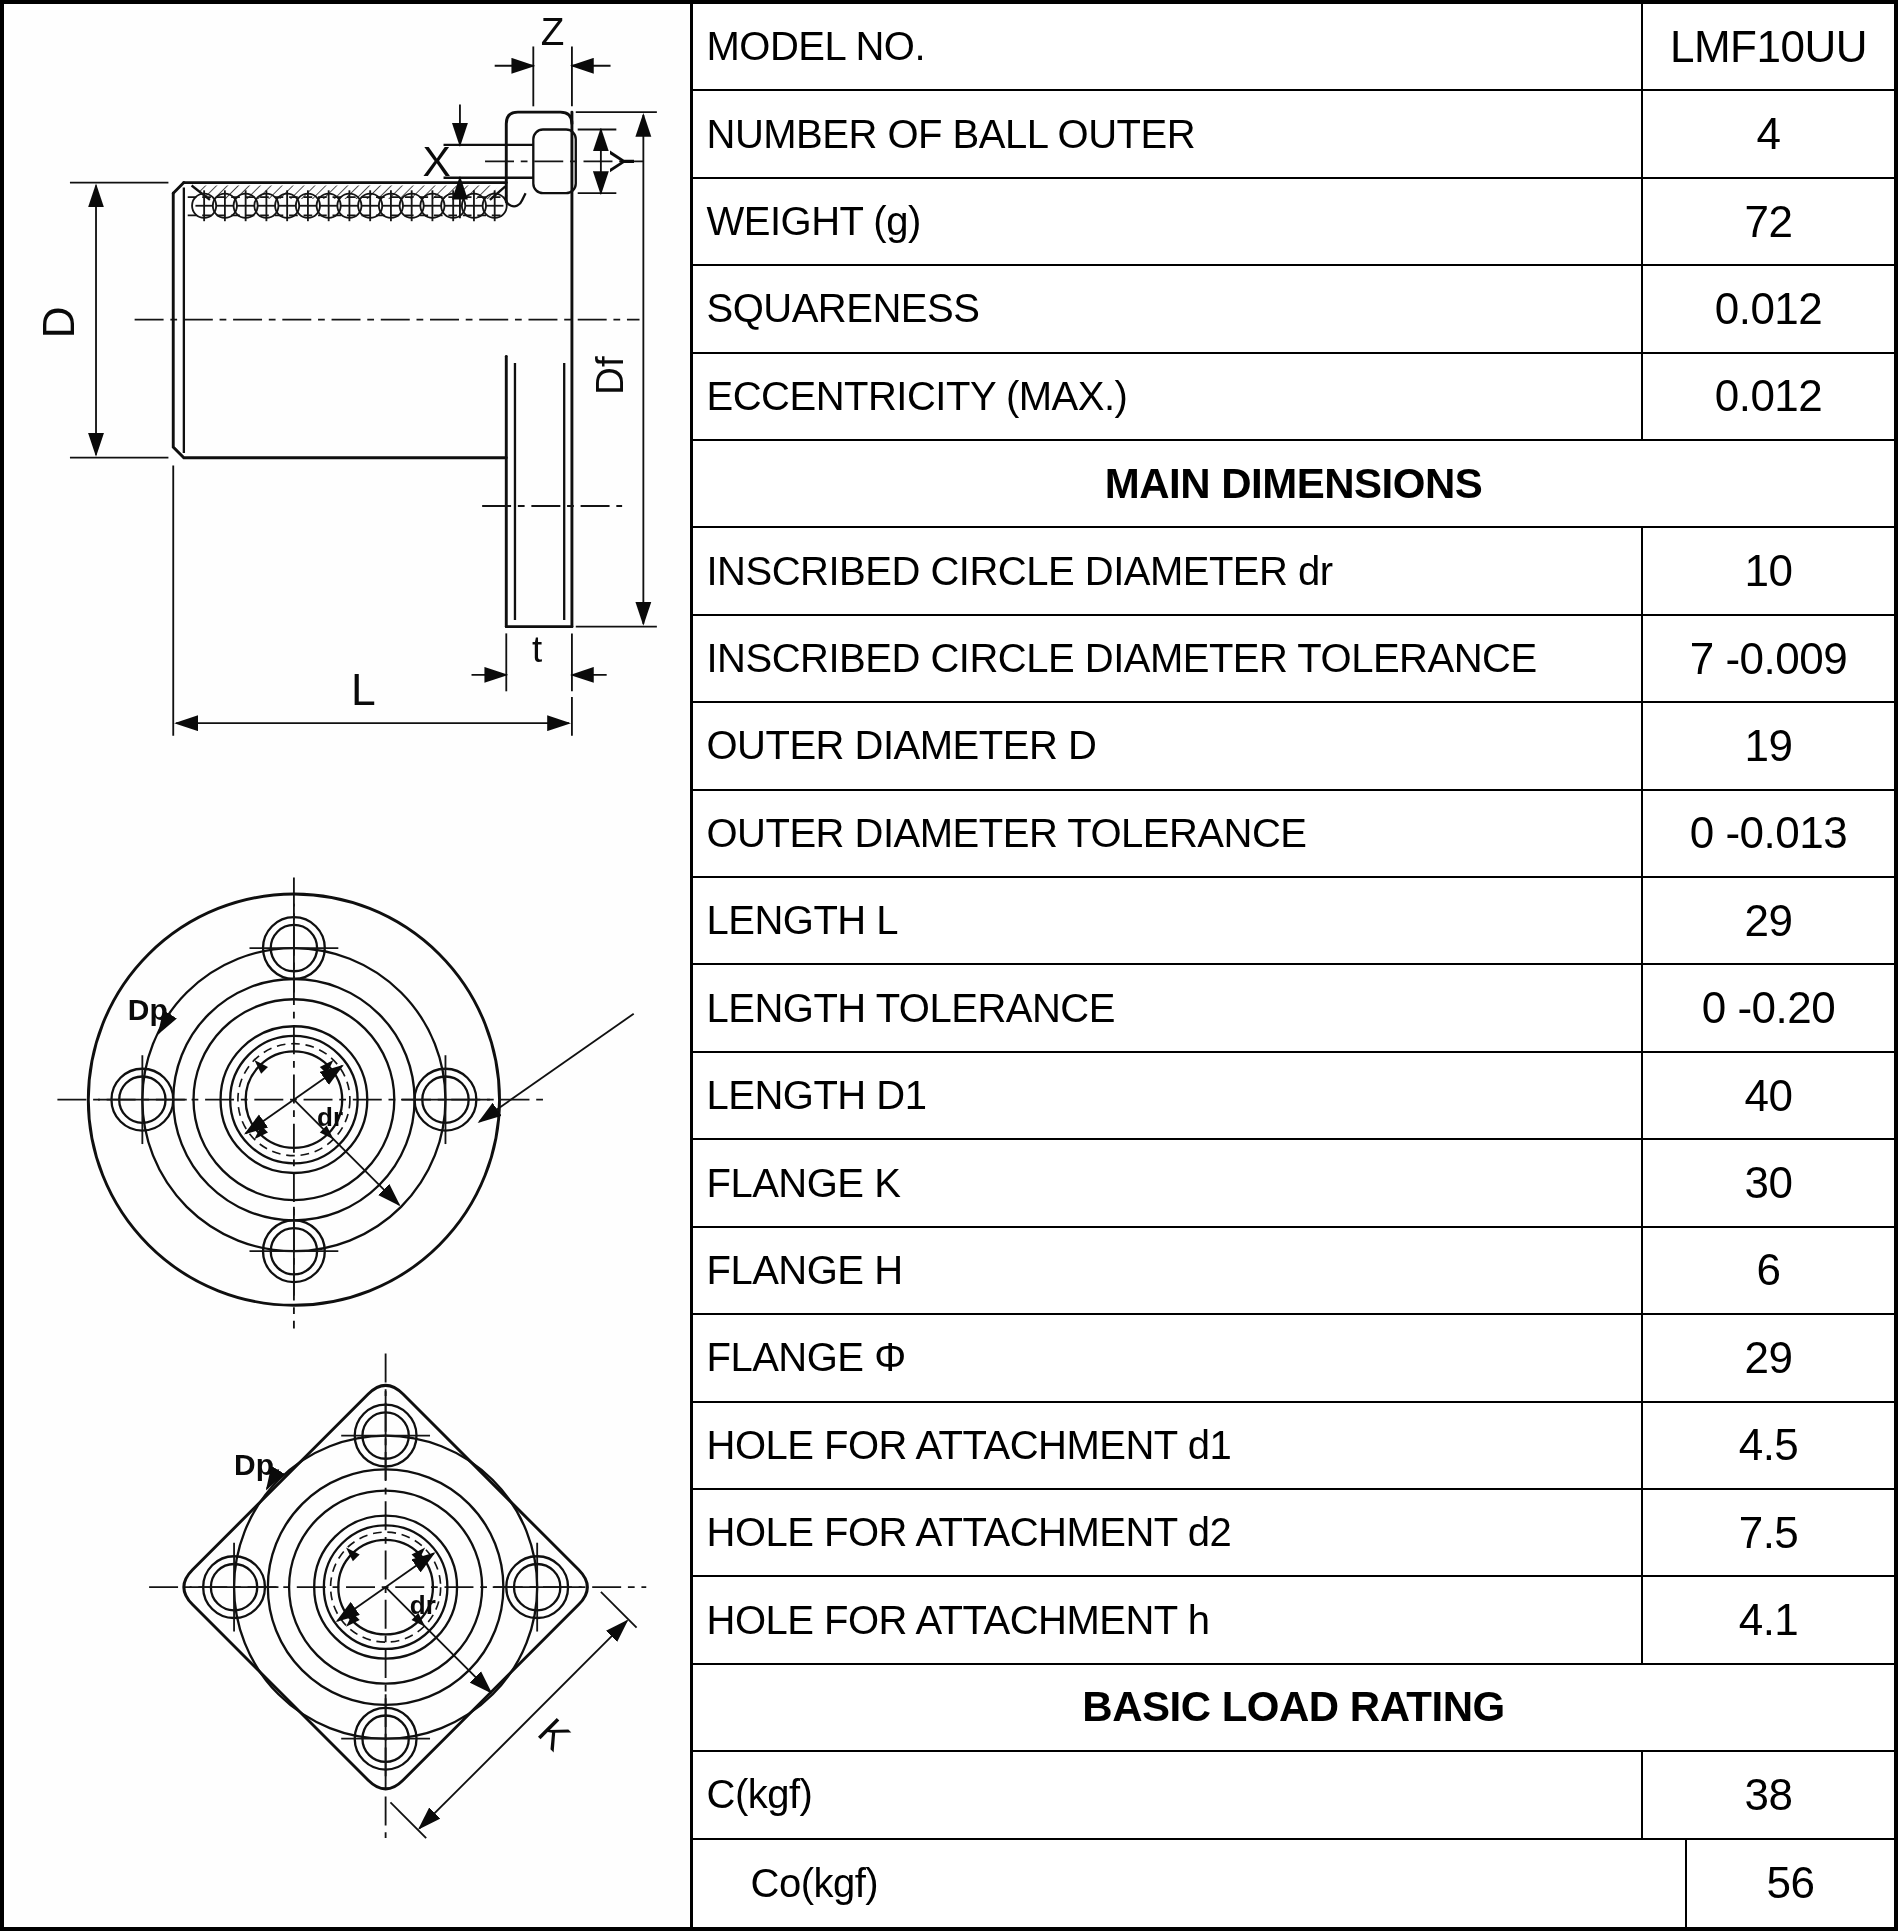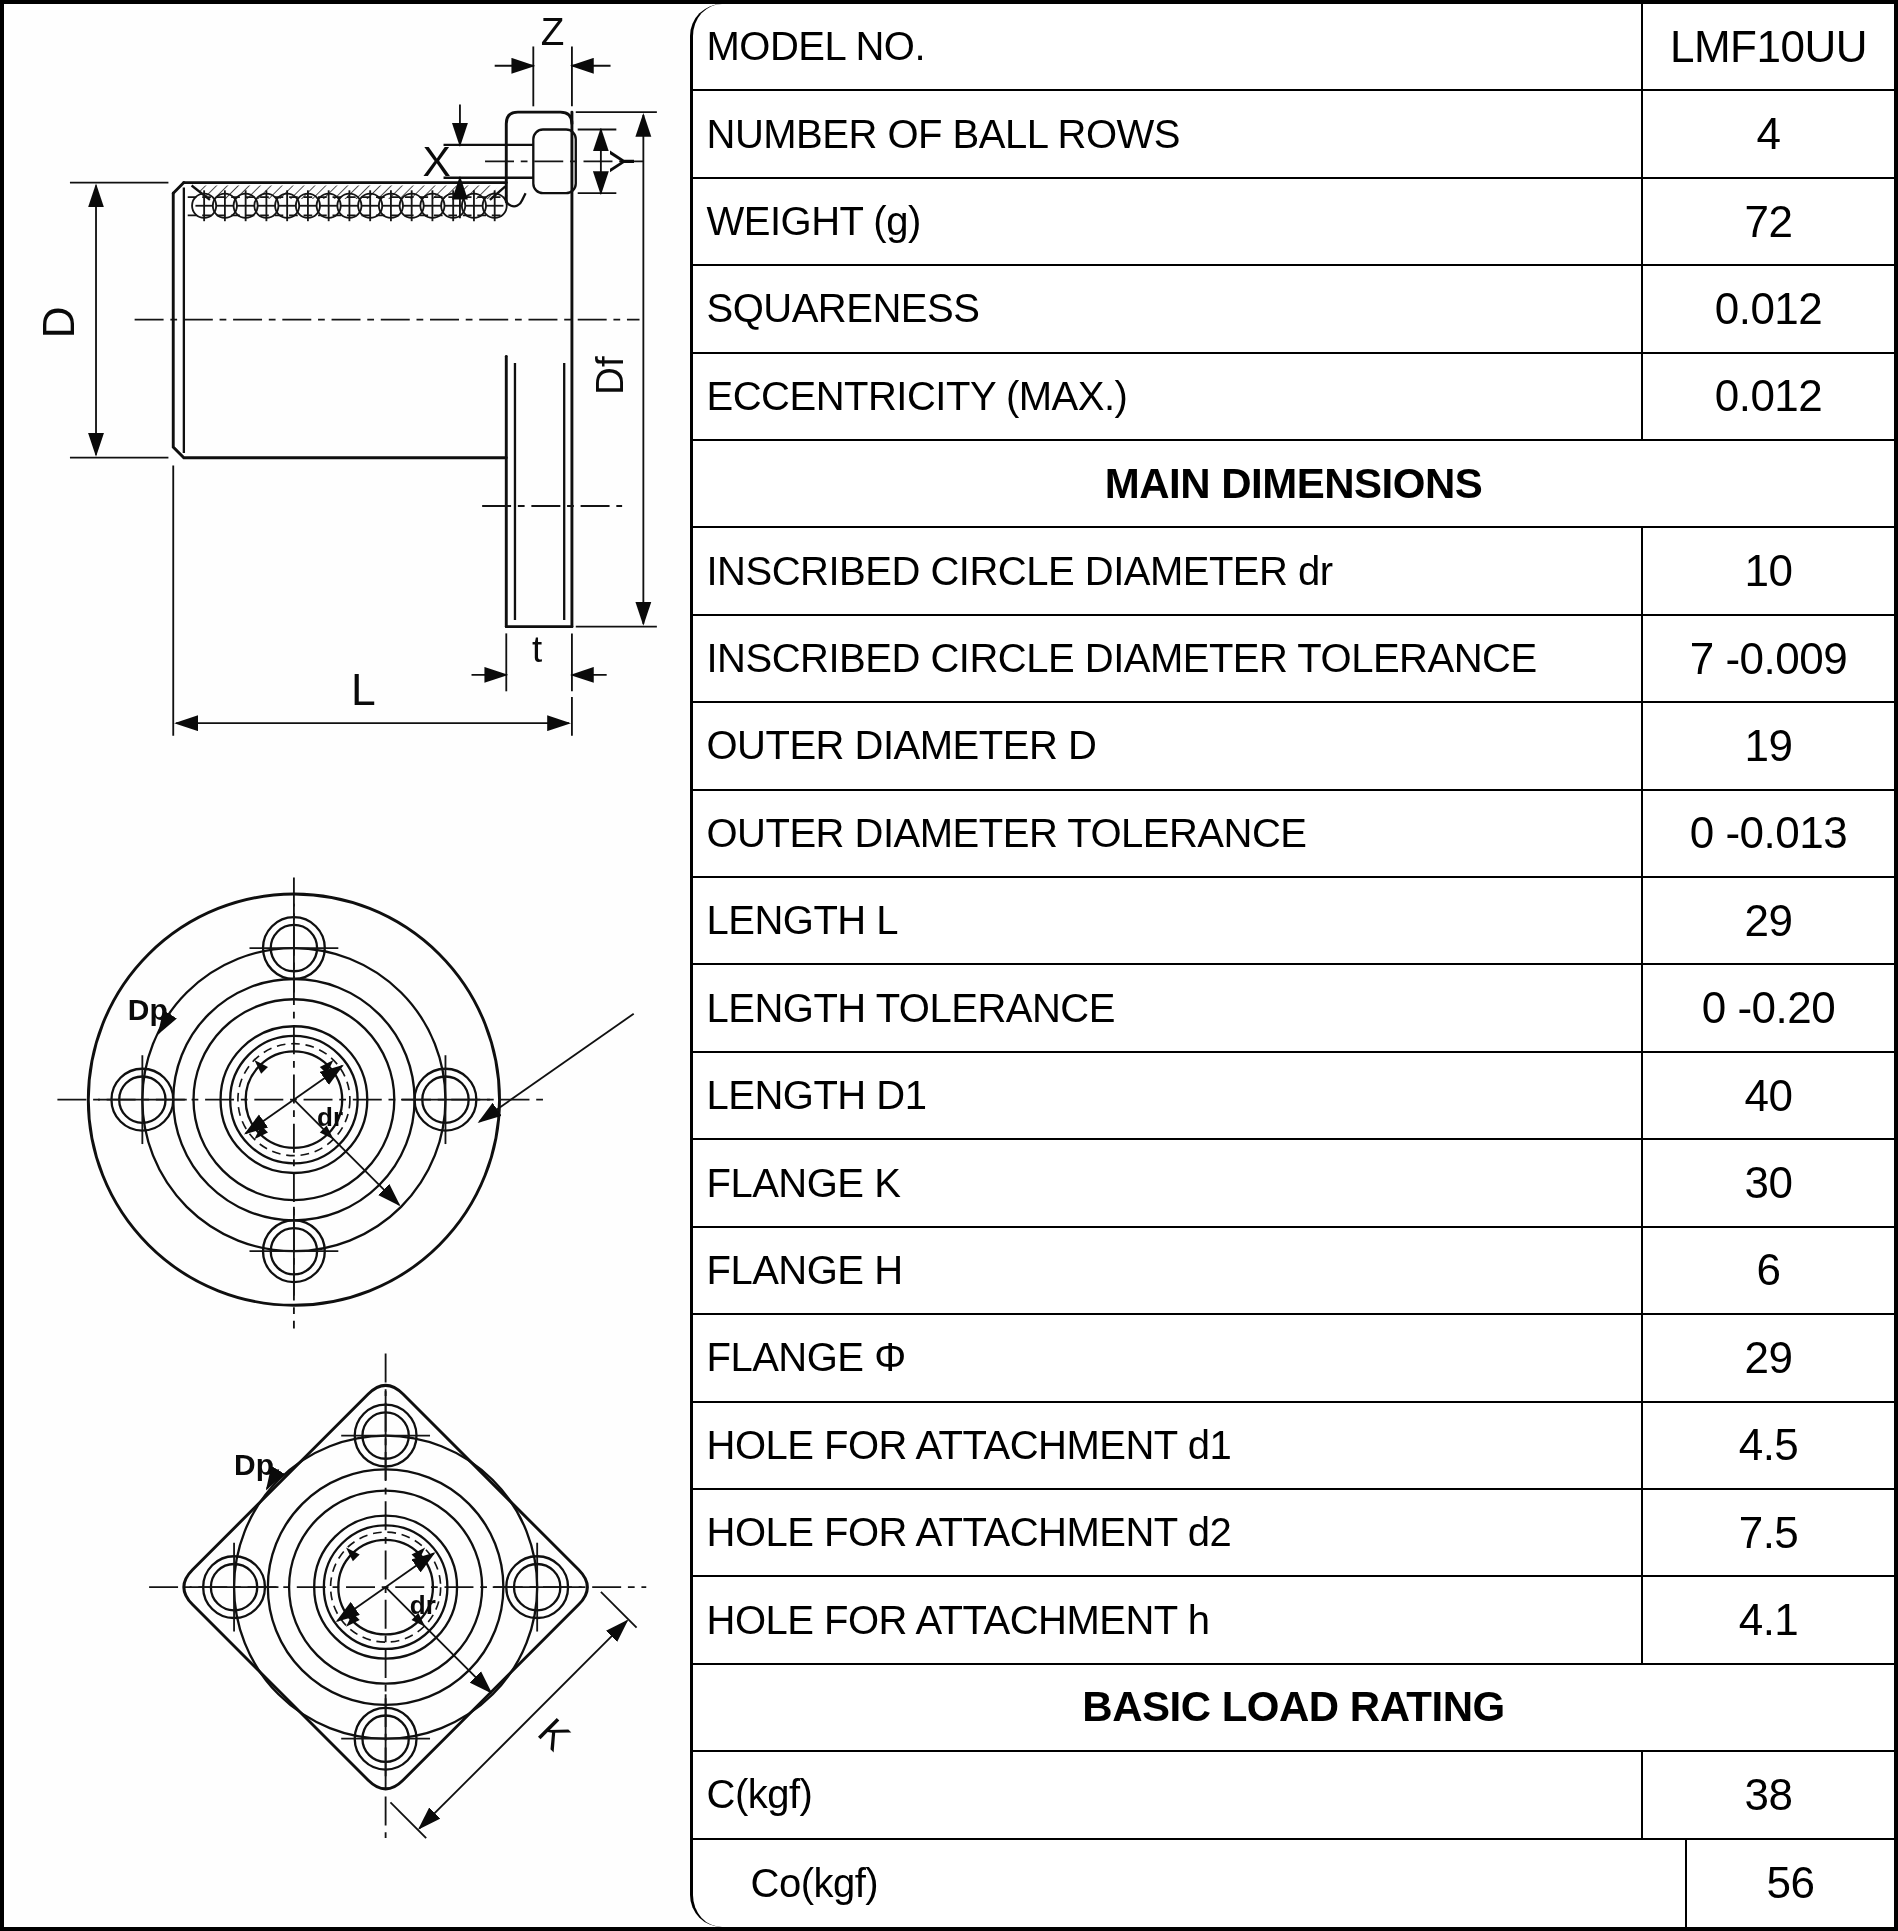--- a/index.html
+++ b/index.html
@@ -23,21 +23,20 @@
   .dash{stroke:#141414;stroke-width:1.7;fill:none;stroke-dasharray:9 6;}
   .dim{stroke:#101010;stroke-width:1.9;fill:none;}
   .arrfill{fill:#0a0a0a;stroke:none;}
   
   .spec{
     position:absolute;left:686px;top:0;right:0;bottom:0;
     border-left:3.9px solid #000;
     display:grid;
     grid-template-rows:repeat(22,1fr);
     background:#fff;
-    border-radius:32px;
   }
   .t-row{display:grid;grid-template-columns:948px 1fr;border-bottom:2.9px solid #000;min-height:0;}
   .t-row:last-child{border-bottom:none;padding-left:44px;}
   .t-row.section{grid-template-columns:1fr;text-align:right;}
   .t-label{
     display:flex;align-items:center;
     padding-left:13.5px;
     font-size:40px;letter-spacing:-0.5px;
     white-space:nowrap;overflow:hidden;
   }
@@ -264,21 +263,21 @@
   </svg>
   </div>
 
   <div class="spec">
 
     <div class="t-row">
       <div class="t-label">MODEL NO.</div>
       <div class="t-value">LMF10UU</div>
     </div>
     <div class="t-row">
-      <div class="t-label">NUMBER OF BALL ROWS</div>
+      <div class="t-label">NUMBER OF BALL OUTER</div>
       <div class="t-value">4</div>
     </div>
     <div class="t-row">
       <div class="t-label">WEIGHT (g)</div>
       <div class="t-value">72</div>
     </div>
     <div class="t-row">
       <div class="t-label">SQUARENESS</div>
       <div class="t-value">0.012</div>
     </div>

